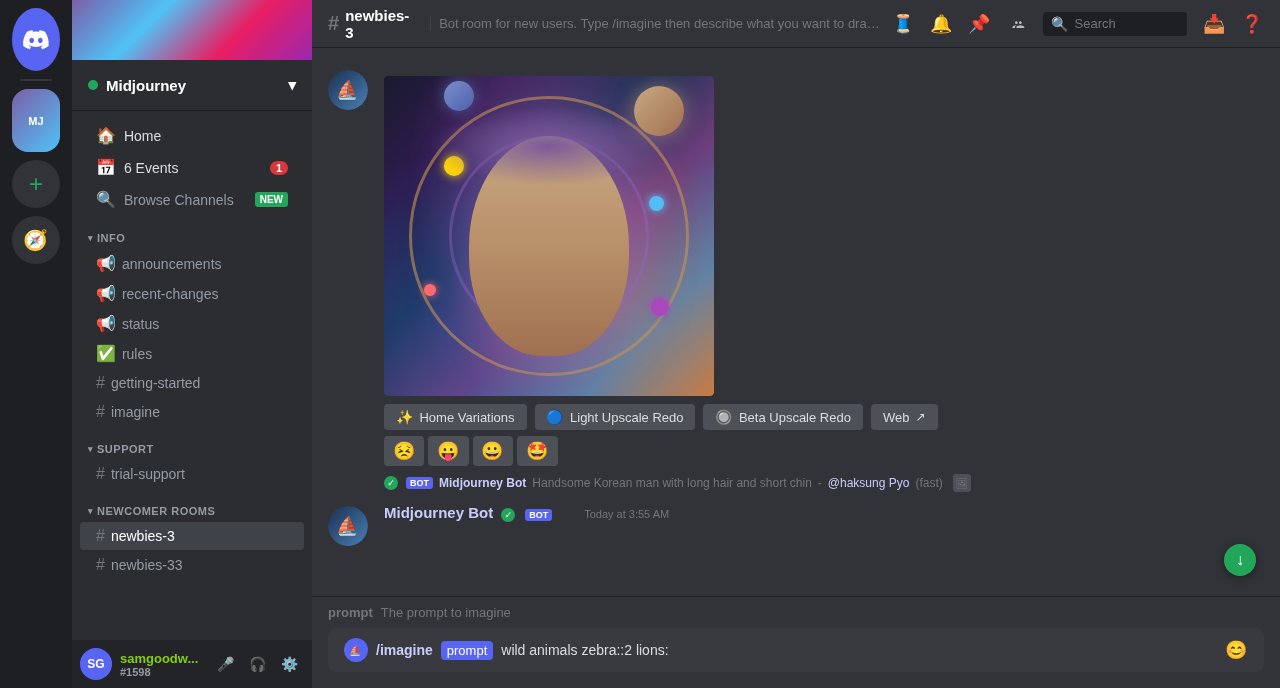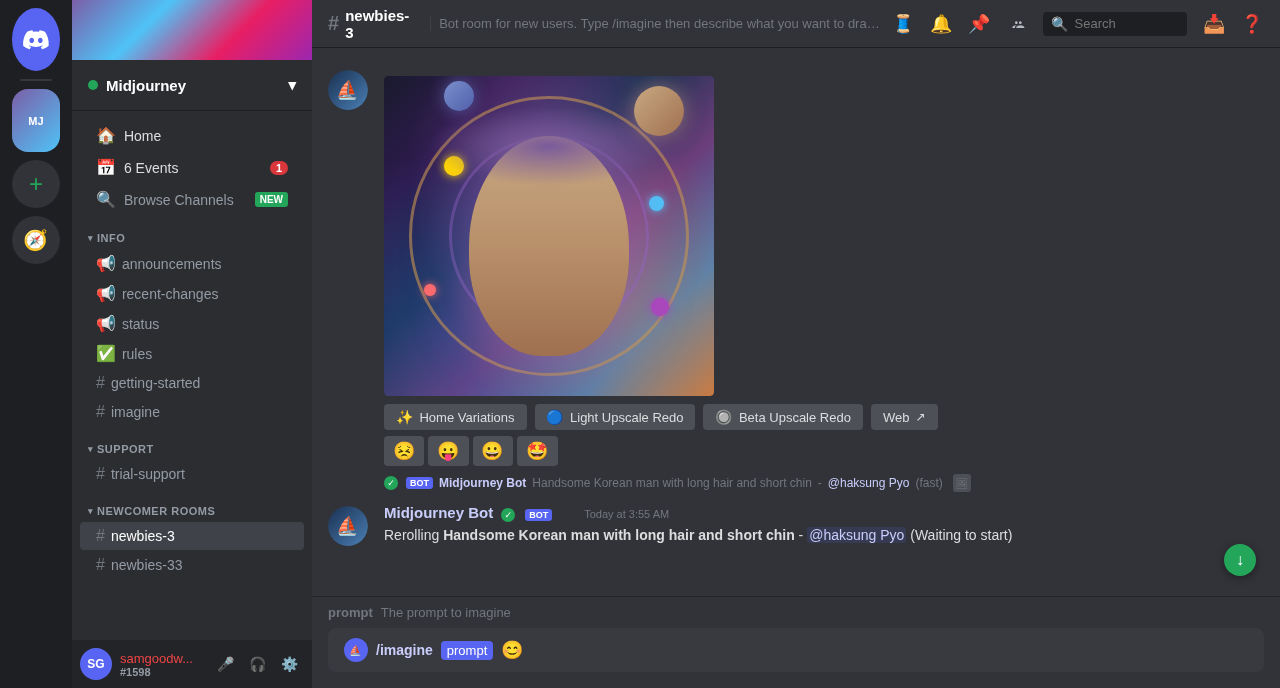--- a/index.html
+++ b/index.html
@@ -185,21 +185,21 @@
       display: flex;
       align-items: center;
       justify-content: center;
       font-size: 12px;
       font-weight: 700;
       color: #fff;
       position: relative;
       flex-shrink: 0;
     }
     .user-info { flex: 1; min-width: 0; }
-    .user-name { font-size: 13px; font-weight: 400; color: #ef4444; white-space: nowrap; overflow: hidden; text-overflow: ellipsis; }
+    .user-name { font-size: 13px; font-weight: 700; color: #84cc16; white-space: nowrap; overflow: hidden; text-overflow: ellipsis; }
     .user-tag { font-size: 11px; color: #949ba4; font-weight: bold; }
     .user-controls { display: flex; gap: 4px; }
     .user-control-btn {
       width: 28px;
       height: 28px;
       border-radius: 4px;
       display: flex;
       align-items: center;
       justify-content: center;
       cursor: pointer;
@@ -778,37 +778,35 @@
       <div class="msg-avatar">
         <div class="msg-avatar-img" style="background: linear-gradient(135deg, #1a3050, #4a7fb5);">⛵</div>
       </div>
       <div class="msg-content">
         <div class="msg-header">
           <span class="msg-author bot-name">Midjourney Bot</span>
           <span class="verify-check">✓</span>
           <span class="bot-badge">BOT</span>
           <span class="msg-timestamp">Today at 3:55 AM</span>
         </div>
-        <div class="msg-text">
-          Rerolling <strong>Handsome Korean man with long hair and short chin</strong> - <span class="msg-mention">@haksung Pyo</span> (Waiting to start)
-        </div>
       </div>
     </div>
 
     <div class="scroll-to-bottom" style="position:absolute; right:24px; bottom:20px;">↓</div>
   </div>
 
   <div class="prompt-bar">
     <span class="prompt-label">prompt</span>
     <span class="prompt-desc">The prompt to imagine</span>
   </div>
 
   <div class="message-input-area">
     <div class="message-input-box">
       <div class="input-avatar" style="background:#5865f2;">⛵</div>
       <span class="input-command">/imagine</span>
       <span class="input-prompt-label">prompt</span>
+      <input class="input-text" type="text" value="wild animals zebra::2 lions:" style="">
       <div class="input-right-icons">
         <span class="input-icon">😊</span>
       </div>
     </div>
   </div>
 </div>
 
 </body></html>

